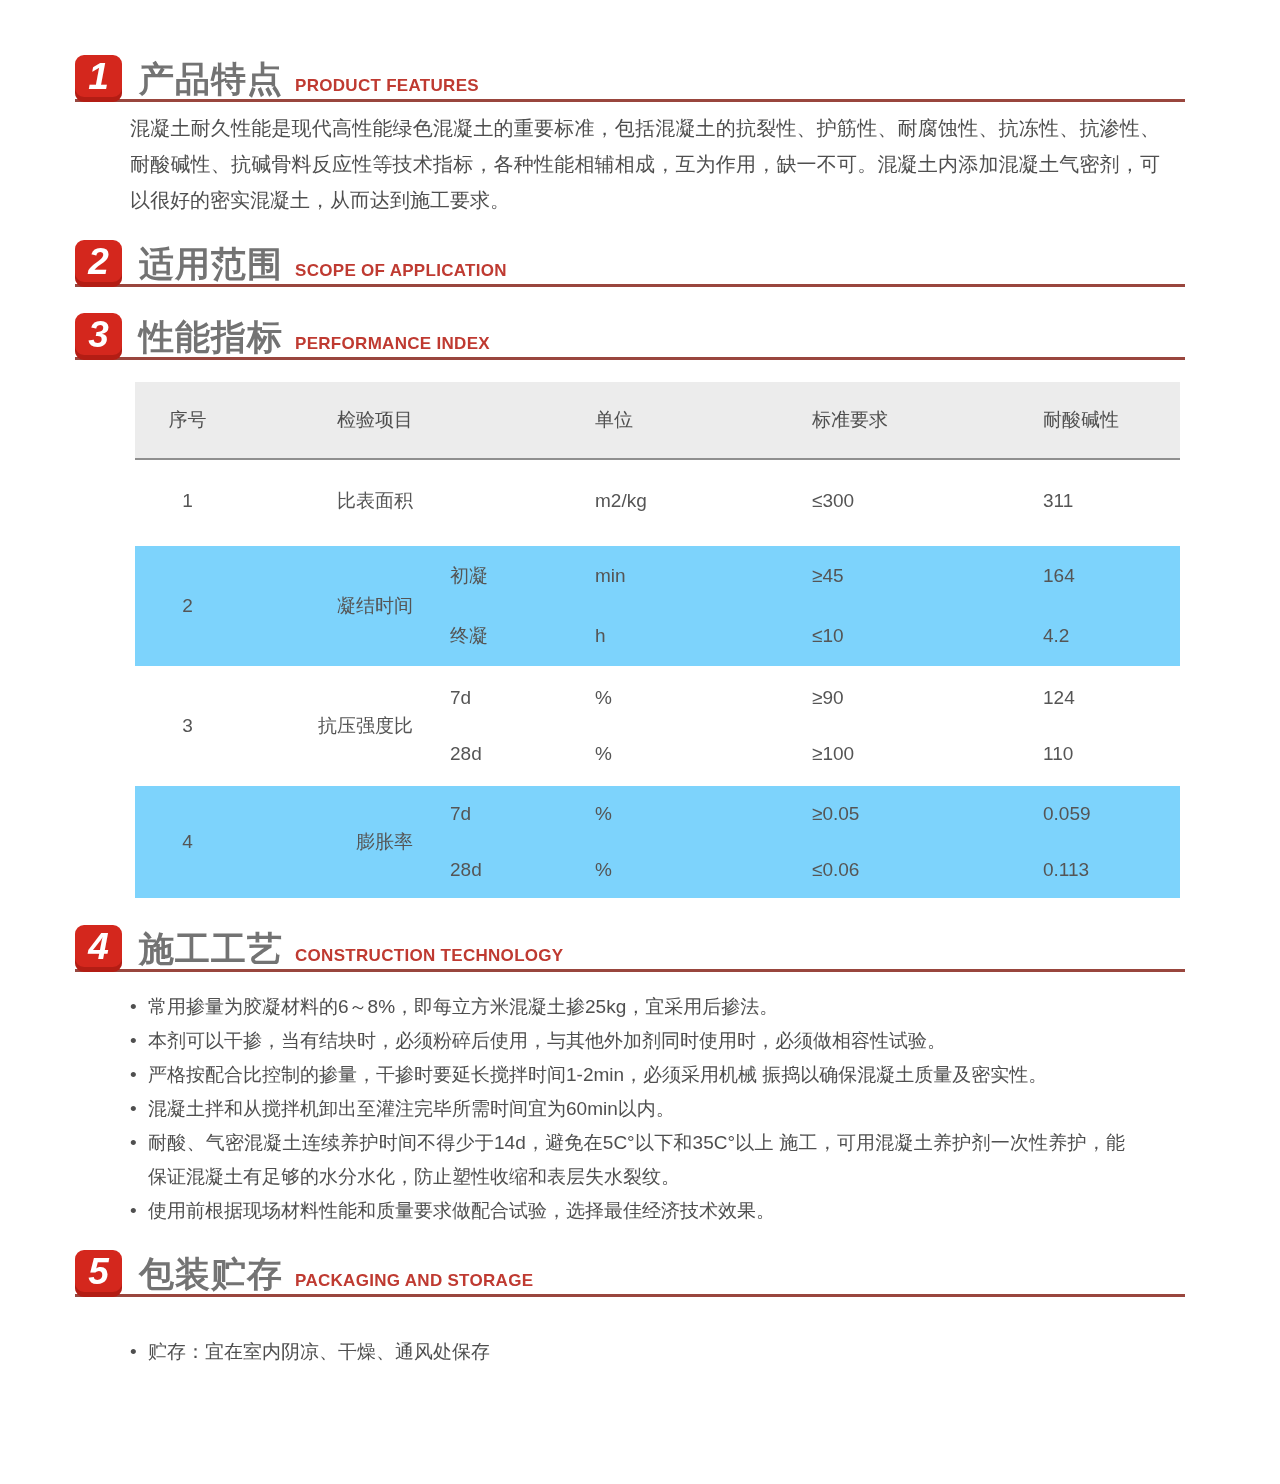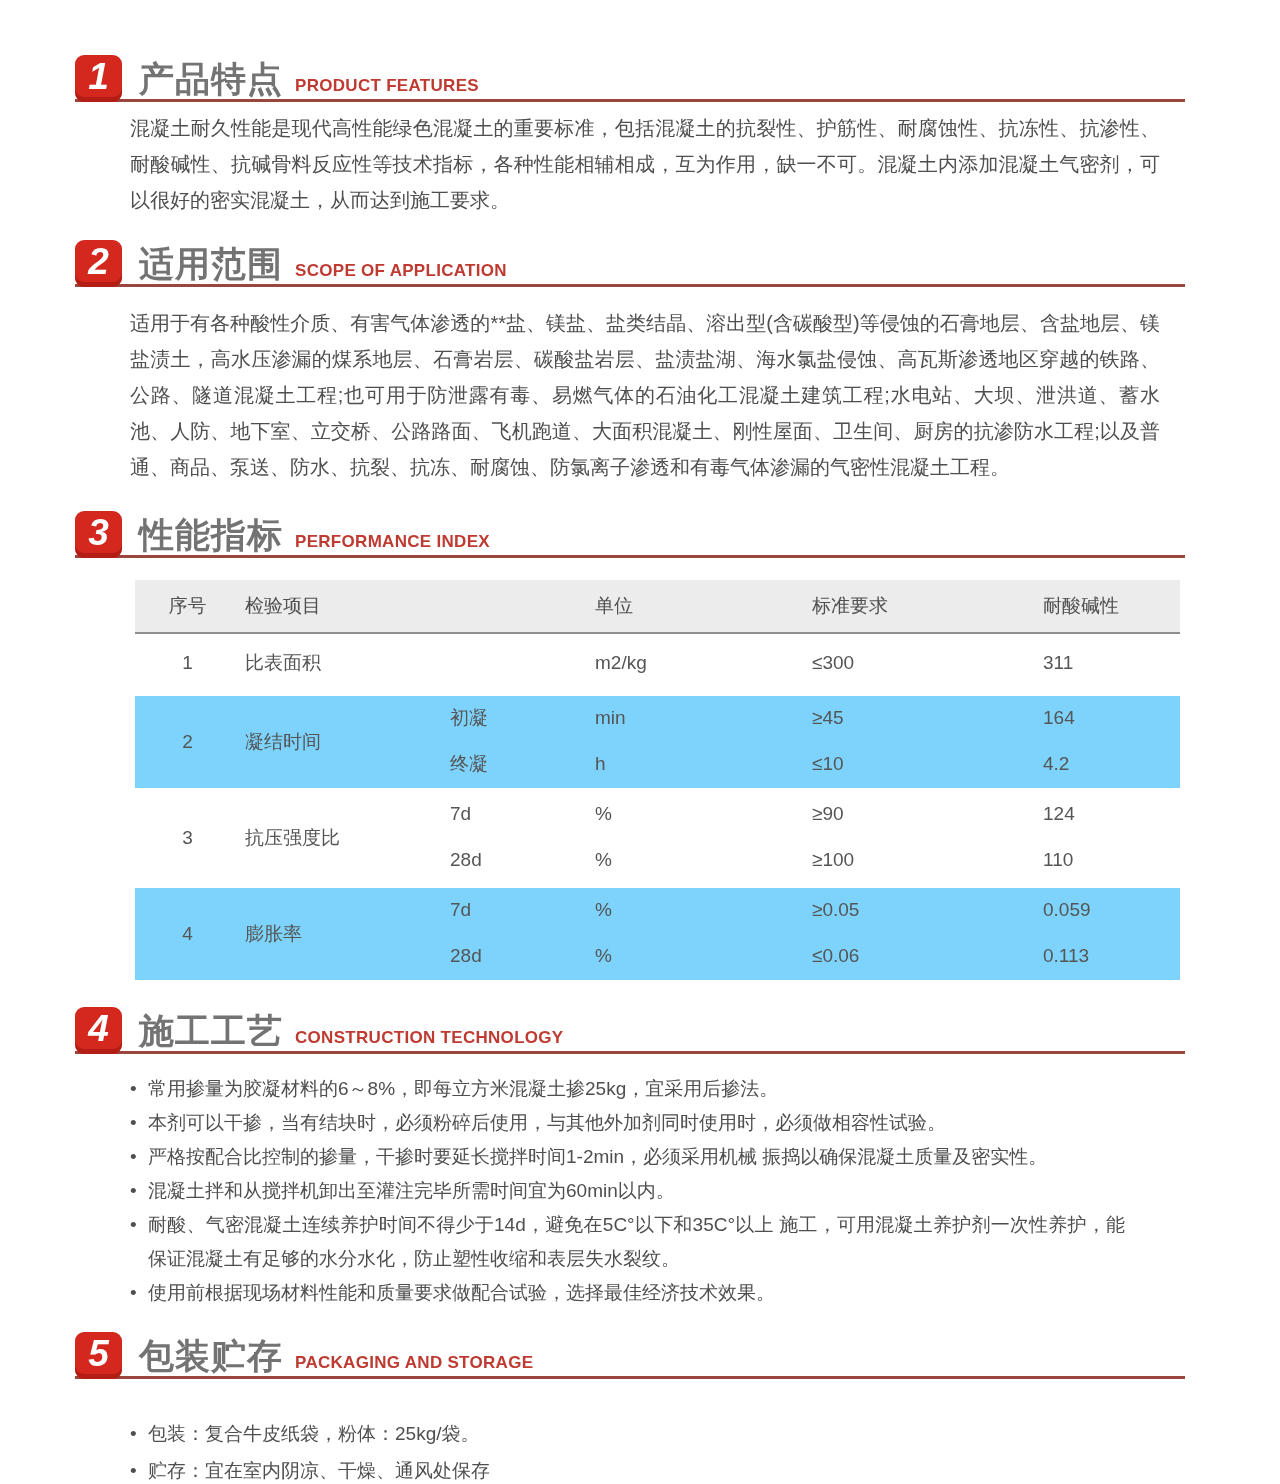--- a/index.html
+++ b/index.html
@@ -57,31 +57,31 @@
   }
   .bullets-loose li { line-height:37px; }
 
   
   .perf-table {
     border-collapse:separate; border-spacing:0;
     margin:22px 0 0 60px; width:1045px;
     table-layout:fixed;
     font-size:19px; color:#555555;
   }
-  .perf-table td { padding:5px; vertical-align:middle; }
+  .perf-table td { padding:17px; vertical-align:middle; }
   .perf-table tr.thead td {
     background:#ececec; height:42px;
     border-bottom:2px solid #8f8f8f;
     color:#4f4f4f;
   }
   .perf-table tr.data td { height:48px; }
   .perf-table tr.shade td { background:#7dd3fc; }
   .perf-table tr.gap-top td { border-top:4px solid #ffffff; }
   .col-no   { width:105px; text-align:center; }
-  .col-item { width:190px; text-align:left; }
+  .col-item { width:190px; text-align:right; }
   .col-sub  { width:145px; padding-left:20px !important; box-sizing:border-box; }
   .col-unit { width:215px; padding-left:20px !important; box-sizing:border-box; }
   .col-std  { width:230px; padding-left:22px !important; box-sizing:border-box; }
   .col-res  { width:160px; padding-left:23px !important; box-sizing:border-box; }
 
   .mt-s2 { margin-top:22px; }
   .mt-s3 { margin-top:26px; }
   .mt-s4 { margin-top:27px; }
   .mt-s5 { margin-top:22px; }
   .bullets-pack { margin-top:36px; }
@@ -99,21 +99,20 @@
     </div>
     <p class="para">混凝土耐久性能是现代高性能绿色混凝土的重要标准，包括混凝土的抗裂性、护筋性、耐腐蚀性、抗冻性、抗渗性、耐酸碱性、抗碱骨料反应性等技术指标，各种性能相辅相成，互为作用，缺一不可。混凝土内添加混凝土气密剂，可以很好的密实混凝土，从而达到施工要求。</p>
   </div>
 
   <div class="section mt-s2">
     <div class="sec-header">
       <div class="badge">2</div>
       <div class="sec-title">适用范围</div>
       <div class="sec-sub">SCOPE OF APPLICATION</div>
     </div>
-    <p class="para" style="margin-top:18px;">适用于有各种酸性介质、有害气体渗透的**盐、镁盐、盐类结晶、溶出型(含碳酸型)等侵蚀的石膏地层、含盐地层、镁盐渍土，高水压渗漏的煤系地层、石膏岩层、碳酸盐岩层、盐渍盐湖、海水氯盐侵蚀、高瓦斯渗透地区穿越的铁路、公路、隧道混凝土工程;也可用于防泄露有毒、易燃气体的石油化工混凝土建筑工程;水电站、大坝、泄洪道、蓄水池、人防、地下室、立交桥、公路路面、飞机跑道、大面积混凝土、刚性屋面、卫生间、厨房的抗渗防水工程;以及普通、商品、泵送、防水、抗裂、抗冻、耐腐蚀、防氯离子渗透和有毒气体渗漏的气密性混凝土工程。</p>
   </div>
 
   <div class="section mt-s3">
     <div class="sec-header">
       <div class="badge">3</div>
       <div class="sec-title">性能指标</div>
       <div class="sec-sub">PERFORMANCE INDEX</div>
     </div>
 
     <table class="perf-table">
@@ -208,18 +207,17 @@
     </ul>
   </div>
 
   <div class="section mt-s5">
     <div class="sec-header">
       <div class="badge">5</div>
       <div class="sec-title">包装贮存</div>
       <div class="sec-sub">PACKAGING AND STORAGE</div>
     </div>
     <ul class="bullets bullets-loose bullets-pack">
-      <li>包装：复合牛皮纸袋，粉体：25kg/袋。</li>
       <li>贮存：宜在室内阴凉、干燥、通风处保存</li>
     </ul>
   </div>
 
 </div>
 
 </body></html>

